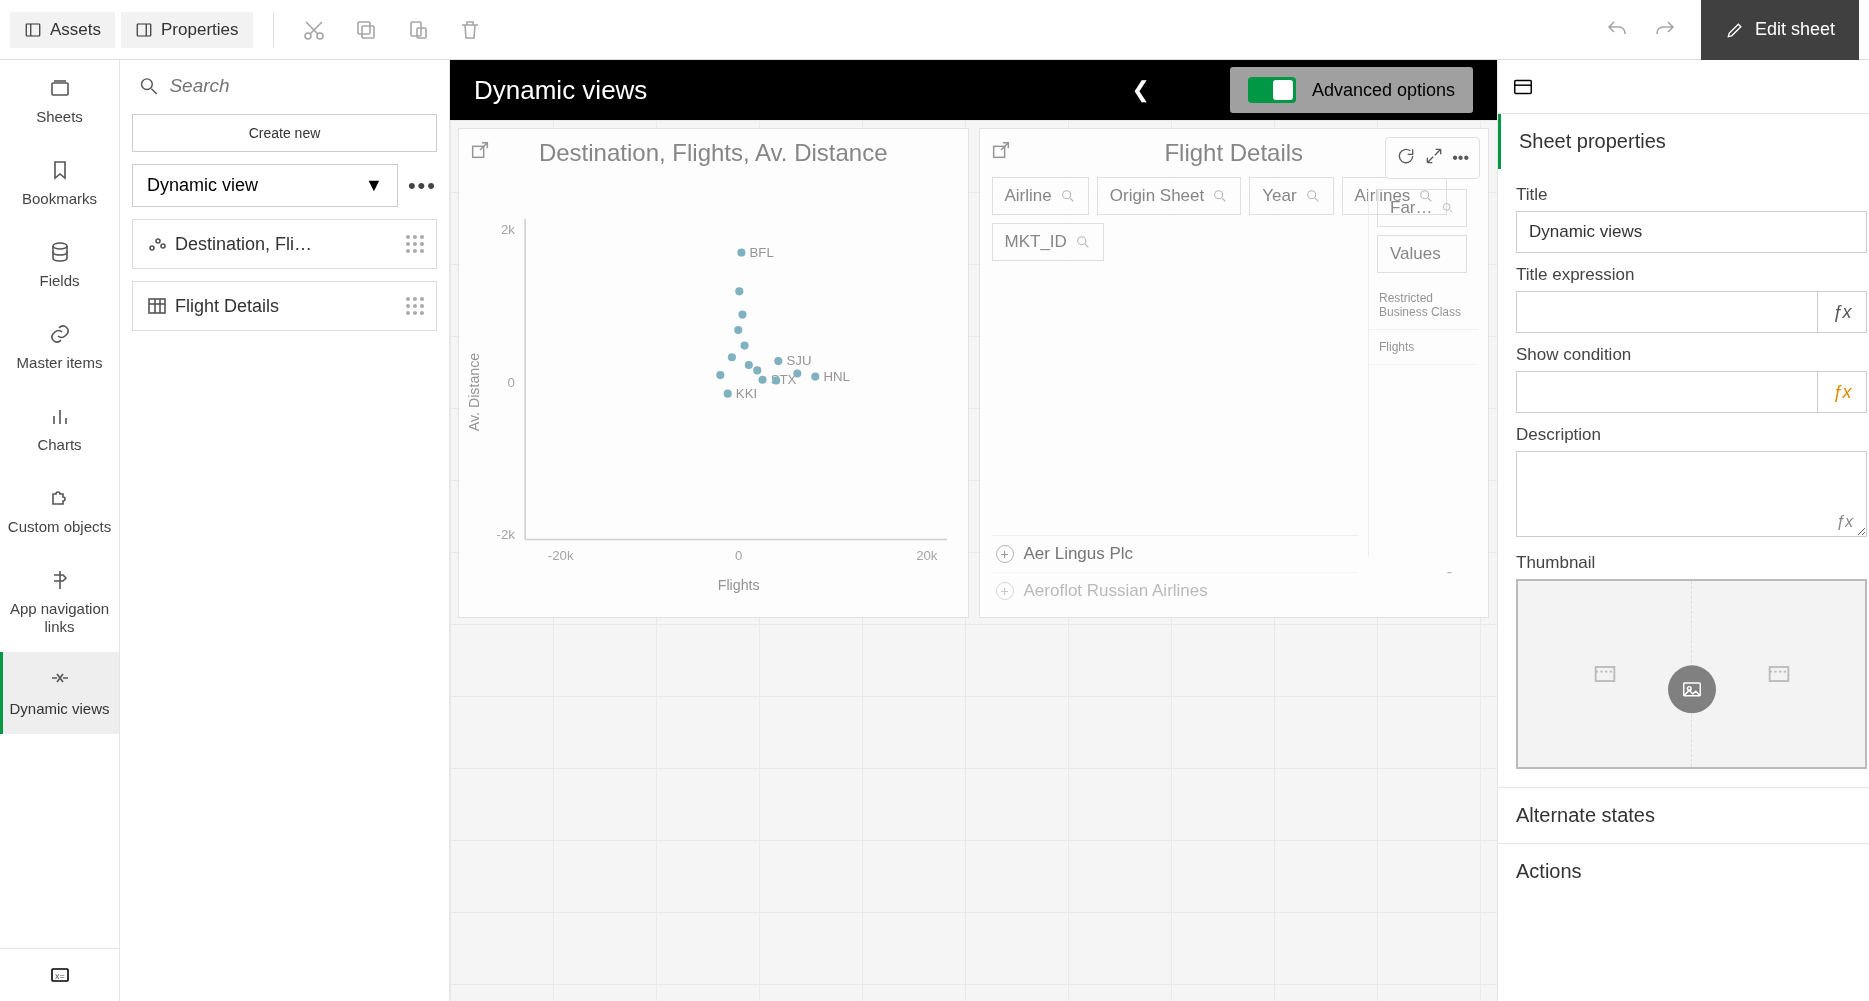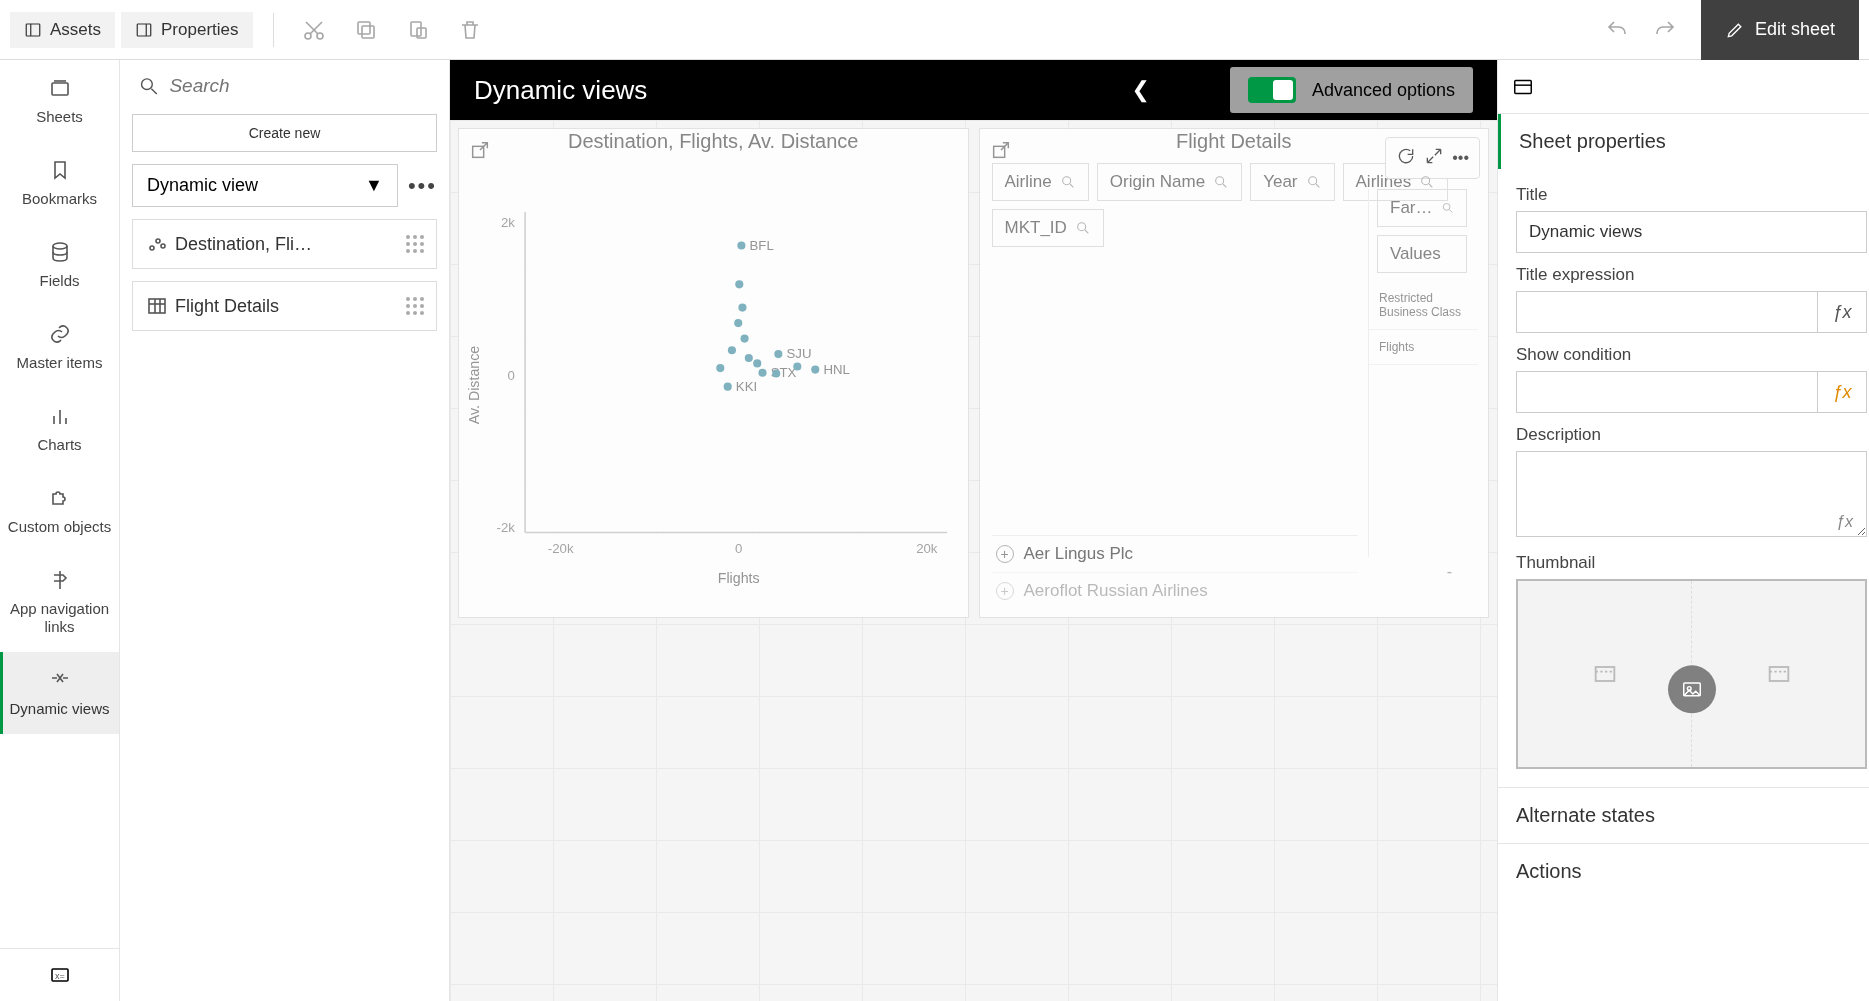--- a/index.html
+++ b/index.html
@@ -47,21 +47,21 @@
 .canvas-title { font-size: 26px; font-weight: 500; flex: 1; }
 .canvas-header .back-caret { color: #fff; font-size: 22px; cursor: pointer; margin-right: 80px; }
 .adv-opts { background: #a0a0a0; display: flex; align-items: center; gap: 16px; padding: 10px 18px; border-radius: 3px; cursor: pointer; }
 .toggle { width: 48px; height: 26px; background: #009845; border-radius: 4px; position: relative; }
 .toggle .knob { position: absolute; right: 3px; top: 3px; width: 20px; height: 20px; background: #fff; border-radius: 3px; }
 .adv-opts-label { color: #000; font-size: 18px; }
 .canvas-body { flex: 1; position: relative; background-image: linear-gradient(#e9e9e9 1px, transparent 1px), linear-gradient(90deg, #e9e9e9 1px, transparent 1px); background-size: 103px 72px; padding: 8px; }
 .canvas-row { display: flex; gap: 10px; height: 490px; }
 .viz { background: #fff; border: 1px solid #e0e0e0; position: relative; display: flex; flex-direction: column; opacity: 0.88; }
 .viz .pop-icon { position: absolute; top: 10px; left: 10px; width: 22px; height: 22px; color: #888; }
-.viz-title { text-align: center; font-size: 20px; color: #777; margin-top: 1px; font-weight: 500; }
+.viz-title { text-align: center; font-size: 24px; color: #777; margin-top: 10px; font-weight: 500; }
 .viz-tools { position: absolute; top: 8px; right: 8px; display: flex; gap: 8px; background: #fff; border: 1px solid #ddd; border-radius: 4px; padding: 8px 10px; align-items: center; }
 .viz-tools span { cursor: pointer; color: #444; }
 .scatter-body { flex: 1; position: relative; }
 .scatter-svg { width: 100%; height: 100%; }
 .table-body { flex: 1; padding: 10px 12px; overflow: hidden; }
 .filter-chips { display: flex; flex-wrap: wrap; gap: 8px; }
 .chip { border: 1px solid #ddd; padding: 8px 12px; display: flex; align-items: center; gap: 8px; color: #777; font-size: 17px; cursor: pointer; }
 .chip svg { width: 16px; height: 16px; opacity: 0.6; }
 .side-col { position: absolute; right: 10px; top: 60px; bottom: 60px; width: 110px; border-left: 1px solid #eee; display: flex; flex-direction: column; }
 .side-col .chip { width: 90px; justify-content: space-between; }
@@ -364,21 +364,21 @@
           <div class="table-body">
             <div class="filter-chips">
               <div class="chip">
                   <span>Airline</span>
                   <svg viewBox="0 0 24 24">
                     <circle cx="10" cy="10" r="6"></circle>
                     <line x1="15" y1="15" x2="20" y2="20"></line>
                   </svg>
                 </div>
               <div class="chip">
-                  <span>Origin Name</span>
+                  <span>Origin Sheet</span>
                   <svg viewBox="0 0 24 24">
                     <circle cx="10" cy="10" r="6"></circle>
                     <line x1="15" y1="15" x2="20" y2="20"></line>
                   </svg>
                 </div>
               <div class="chip">
                   <span>Year</span>
                   <svg viewBox="0 0 24 24">
                     <circle cx="10" cy="10" r="6"></circle>
                     <line x1="15" y1="15" x2="20" y2="20"></line>

